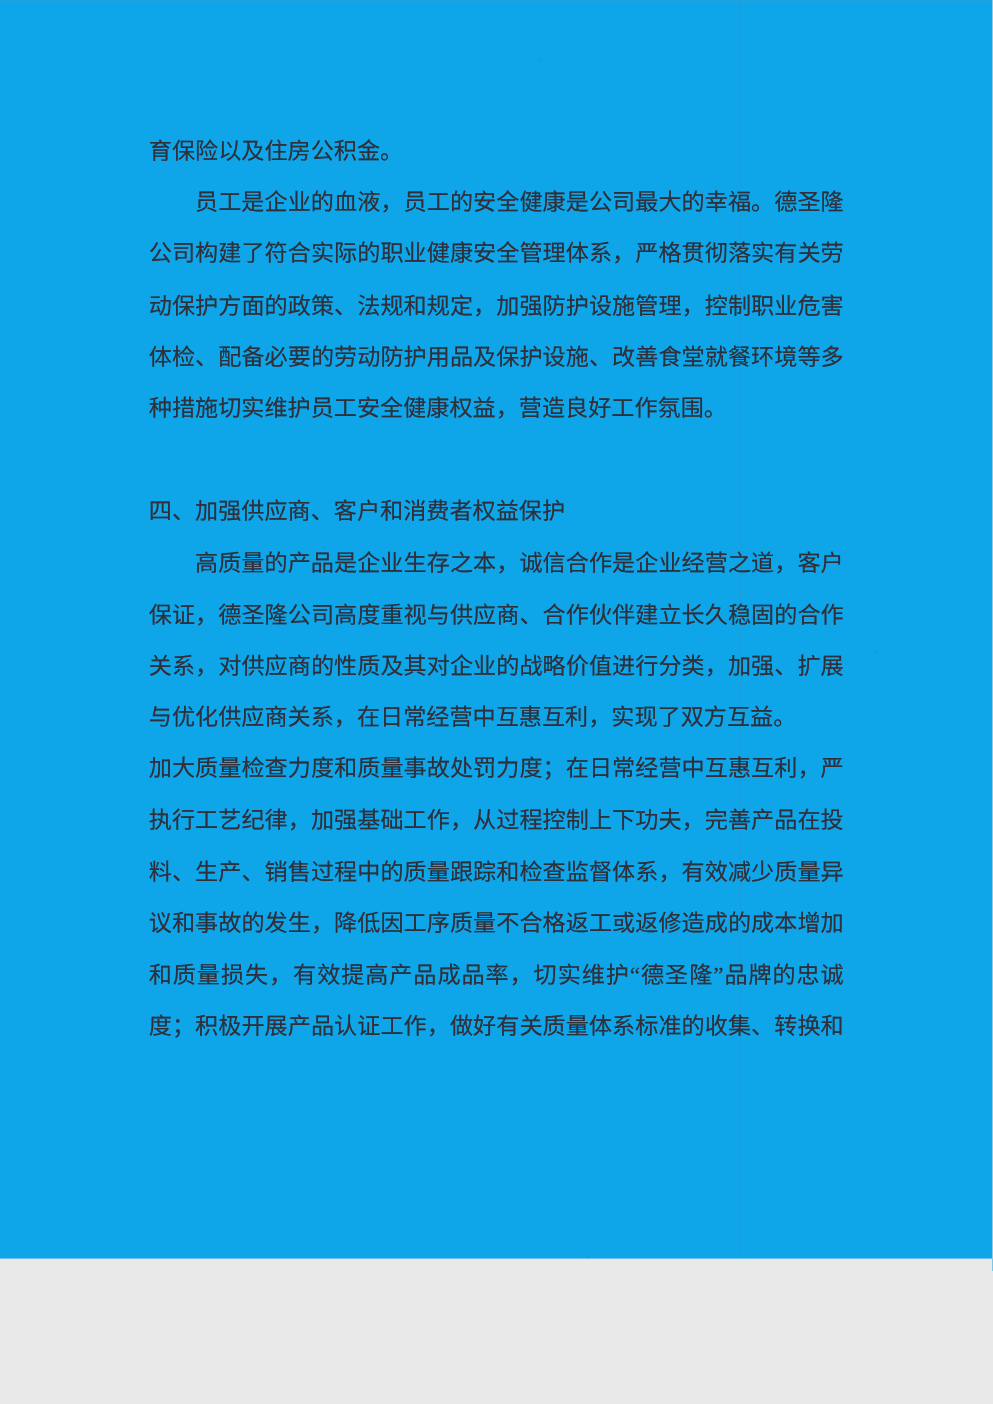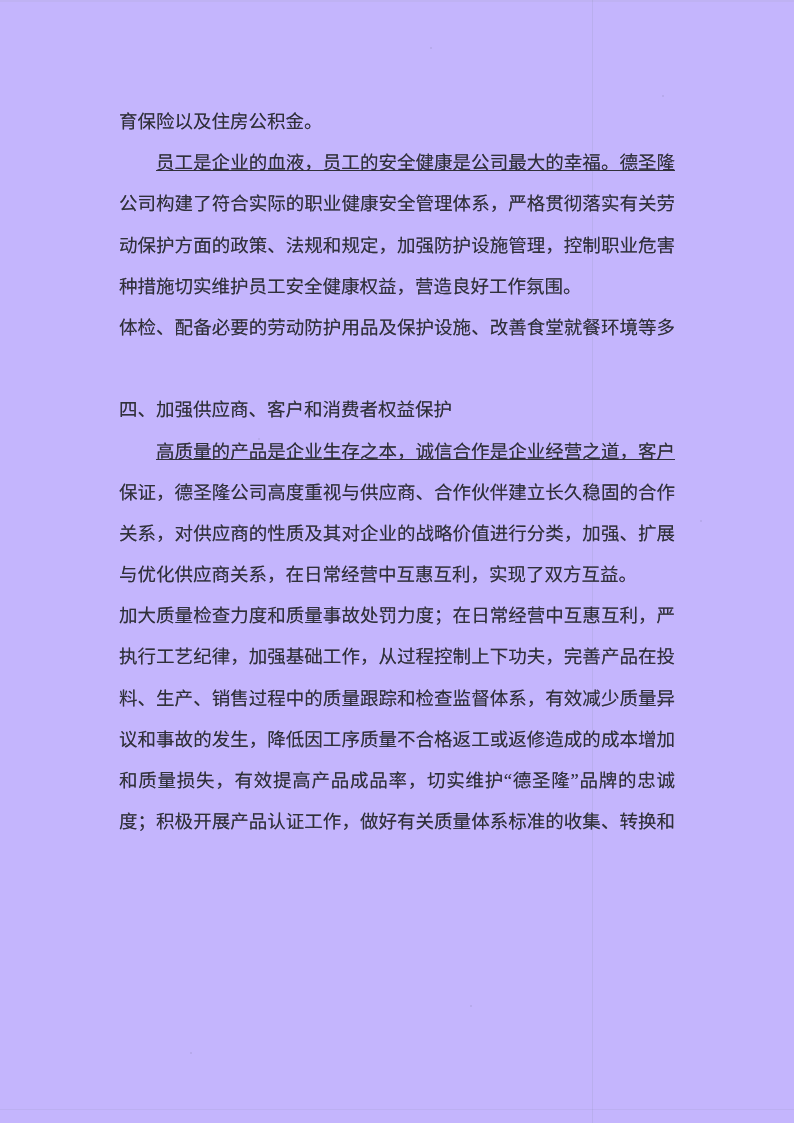--- a/index.html
+++ b/index.html
@@ -3,23 +3,23 @@
 <meta charset="utf-8">
 <style>
   html, body {
     margin: 0;
     padding: 0;
     background: #e9e9e9;
   }
   .page {
     position: relative;
     width: 794px;
-    height: 1123px;
+    height: 1007px;
     margin: 0 auto;
-    background: #c4b5fd;
+    background: #0ea5e9;
     overflow: hidden;
     font-family: "Liberation Serif", "DejaVu Serif", serif;
   }
   
   .scan-top-edge {
     position: absolute;
     left: 0; top: 0;
     width: 100%; height: 2px;
     background: rgba(150,155,160,0.10);
   }
@@ -57,21 +57,20 @@
     white-space: nowrap;
     text-align: justify;
     text-align-last: left;
   }
   .line.fill {
     white-space: normal;
     text-align-last: justify;
   }
   .line.indent {
     text-indent: 2em;
-    text-decoration: underline;
   }
   .line.blank {
     
   }
   .line.heading {
     
   }
 </style>
 </head>
 <body>
@@ -86,22 +85,22 @@
   <div class="speck" style="left:258px;top:438px;"></div>
   <div class="speck" style="left:700px;top:520px;"></div>
   <div class="speck" style="left:470px;top:1005px;"></div>
   <div class="speck" style="left:190px;top:1052px;"></div>
 
   <div class="text-block" id="text-block" style="color: rgb(48, 48, 58);">
       <div class="line body">育保险以及住房公积金。</div>
       <div class="line body fill indent">员工是企业的血液，员工的安全健康是公司最大的幸福。德圣隆</div>
       <div class="line body fill">公司构建了符合实际的职业健康安全管理体系，严格贯彻落实有关劳</div>
       <div class="line body fill">动保护方面的政策、法规和规定，加强防护设施管理，控制职业危害</div>
+      <div class="line body fill">体检、配备必要的劳动防护用品及保护设施、改善食堂就餐环境等多</div>
       <div class="line body">种措施切实维护员工安全健康权益，营造良好工作氛围。</div>
-      <div class="line body fill">体检、配备必要的劳动防护用品及保护设施、改善食堂就餐环境等多</div>
       <div class="line blank"></div>
       <div class="line heading">四、加强供应商、客户和消费者权益保护</div>
       <div class="line body fill indent">高质量的产品是企业生存之本，诚信合作是企业经营之道，客户</div>
       <div class="line body fill">保证，德圣隆公司高度重视与供应商、合作伙伴建立长久稳固的合作</div>
       <div class="line body fill">关系，对供应商的性质及其对企业的战略价值进行分类，加强、扩展</div>
       <div class="line body">与优化供应商关系，在日常经营中互惠互利，实现了双方互益。</div>
       <div class="line body fill">加大质量检查力度和质量事故处罚力度；在日常经营中互惠互利，严格</div>
       <div class="line body fill">执行工艺纪律，加强基础工作，从过程控制上下功夫，完善产品在投</div>
       <div class="line body fill">料、生产、销售过程中的质量跟踪和检查监督体系，有效减少质量异</div>
       <div class="line body fill">议和事故的发生，降低因工序质量不合格返工或返修造成的成本增加</div>

